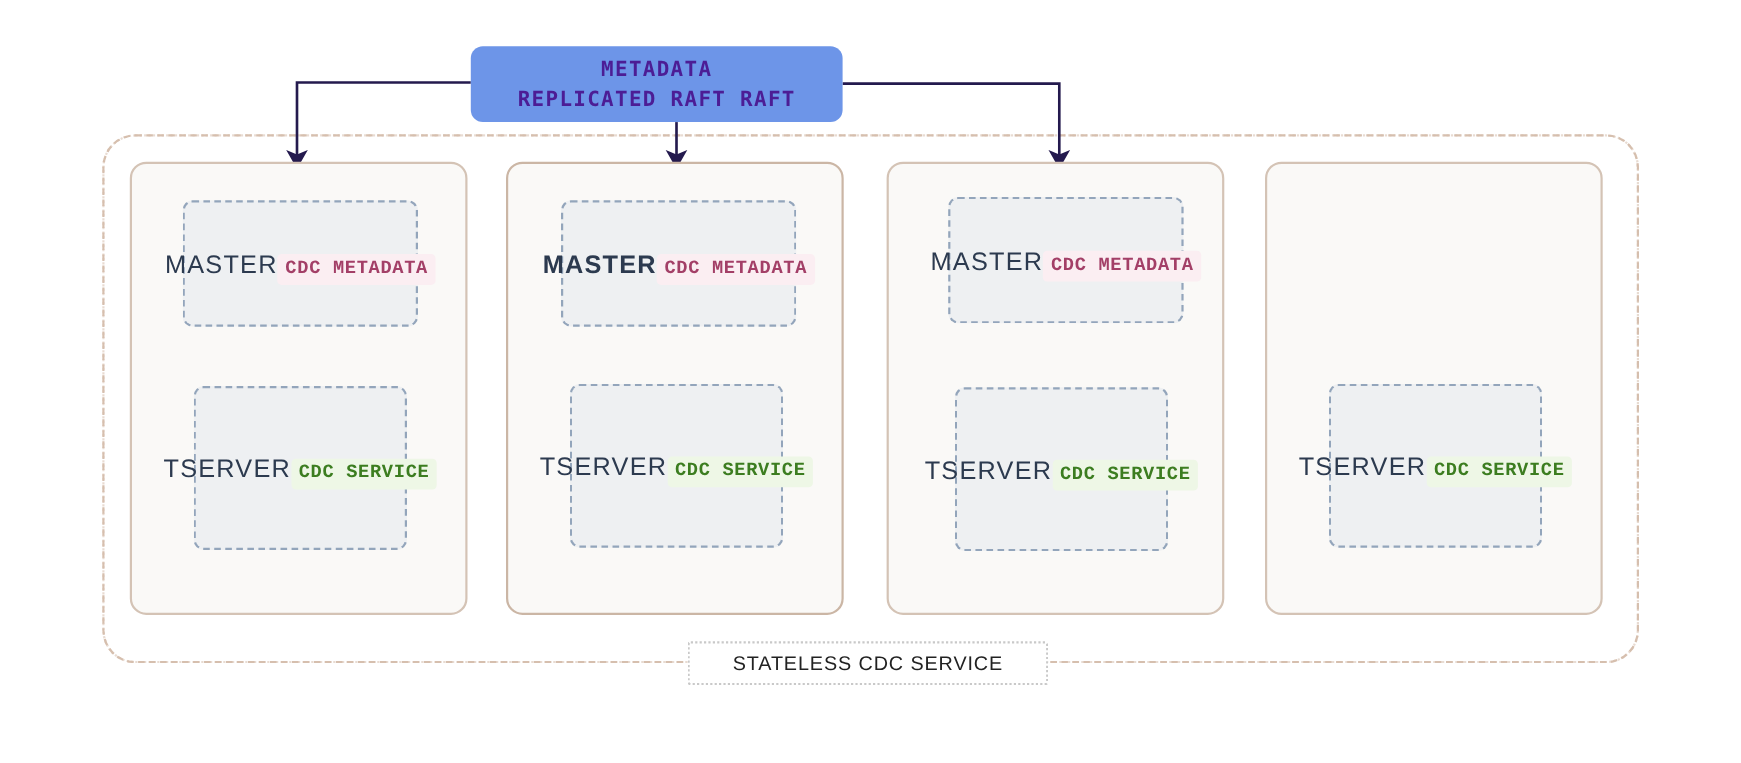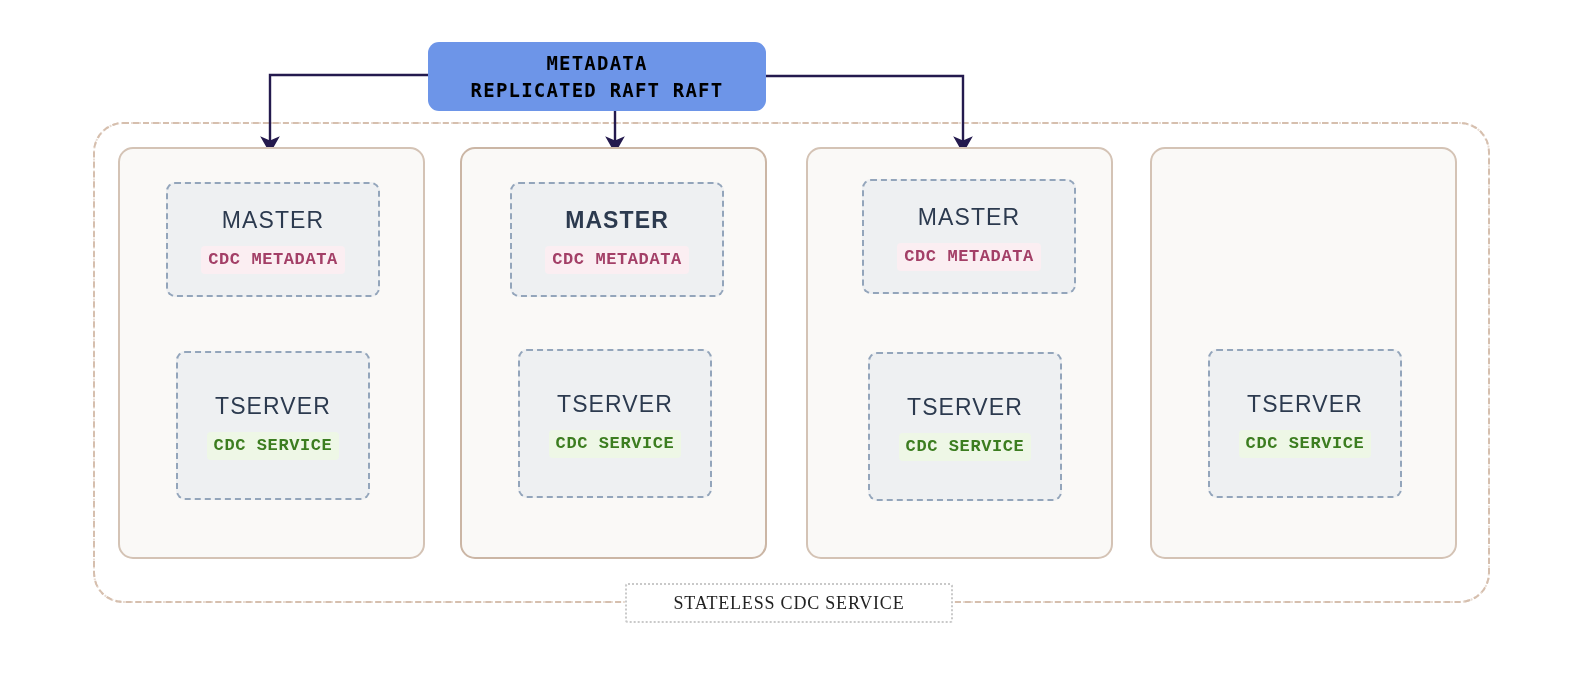--- a/index.html
+++ b/index.html
@@ -47,21 +47,21 @@
     flex-direction: column;
     align-items: center;
     justify-content: center;
     box-sizing: border-box;
   }
   .metadata-line {
     font-family: "DejaVu Sans Mono", "Liberation Mono", monospace;
     font-weight: bold;
     font-size: 19px;
     letter-spacing: 1.2px;
-    color: #000000;
+    color: #4c1d95;
     line-height: 27px;
     white-space: nowrap;
   }
 
   
   .cluster-outline {
     position: absolute;
     left: 93px;
     top: 122px;
     width: 1397px;
@@ -100,21 +100,21 @@
   .node-card.n4 { left: 1150px; }
 
   
   .proc-box {
     position: absolute;
     box-sizing: border-box;
     background: #eef0f2;
     border: 2px dashed #93a5bb;
     border-radius: 9px;
     display: flex;
-    flex-direction: column;
+    flex-direction: row;
     align-items: center;
     justify-content: center;
   }
   .proc-title {
     font-family: "Liberation Sans", sans-serif;
     font-size: 23px;
     letter-spacing: 1.1px;
     color: #2c3a4f;
     line-height: 30px;
     white-space: nowrap;
@@ -164,21 +164,21 @@
     background: #ffffff;
     border: 2px dotted #c9c9c9;
     border-radius: 3px;
     box-sizing: border-box;
     display: flex;
     align-items: center;
     justify-content: center;
     z-index: 4;
   }
   .cluster-label span {
-    font-family: Liberation Serif, serif;
+    font-family: Liberation Sans, sans-serif;
     font-size: 18px;
     letter-spacing: 0.8px;
     color: #222222;
     white-space: nowrap;
   }
 </style>
 </head>
 <body>
 
 <div id="stage">

